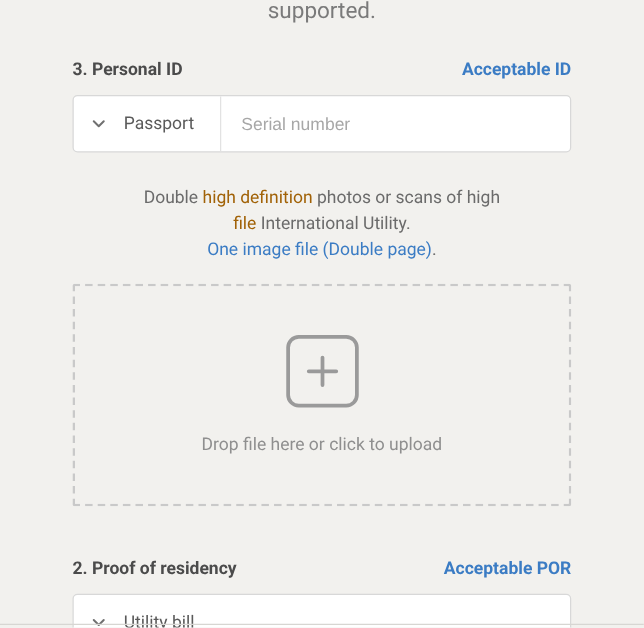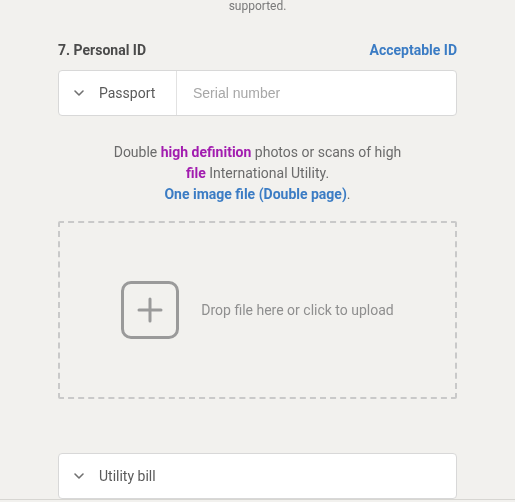--- a/index.html
+++ b/index.html
@@ -11,21 +11,21 @@
     overflow: hidden;
     color: #5a5a5a;
     font-size: 14px;
   }
   .container {
     padding: 0 58px;
   }
   .top-clipped {
     text-align: center;
     color: #7a7a7a;
-    font-size: 12px;
+    font-size: 18px;
     padding-top: 0;
     margin-bottom: 30px;
     line-height: 1;
   }
   .section-header {
     display: flex;
     justify-content: space-between;
     align-items: center;
     margin-bottom: 12px;
   }
@@ -79,31 +79,31 @@
     background: transparent;
   }
   .text-input::placeholder { color: #a7a7a7; }
   .instructions {
     text-align: center;
     margin: 26px 0 16px 0;
     color: #6b6b6b;
     line-height: 1.5;
     font-size: 14px;
   }
-  .instructions b { font-weight: 700; color: #a21caf; }
+  .instructions b { font-weight: 400; color: #a16207; }
   .link-strong {
     color: #3b7cc4;
-    font-weight: 700;
+    font-weight: 400;
   }
   .dropzone {
     border: 2px dashed #c9c9c9;
     border-radius: 2px;
     height: 178px;
     display: flex;
-    flex-direction: row;
+    flex-direction: column;
     align-items: center;
     justify-content: center;
     gap: 22px;
     cursor: pointer;
     background: #f2f1ee;
   }
   .plus-box {
     width: 58px;
     height: 58px;
     border: 3px solid #9a9a9a;
@@ -129,21 +129,21 @@
   }
 </style>
 </head>
 <body>
 
 <div class="container">
 
   <div class="top-clipped">supported.</div>
 
   <div class="section-header">
-    <div class="section-title">7. Personal ID</div>
+    <div class="section-title">3. Personal ID</div>
     <div class="accept-link">Acceptable ID</div>
   </div>
 
   <div class="input-row">
     <div class="select-box">
       <span class="chevron">
         <svg viewBox="0 0 12 12">
             <path d="M2 4 L6 8 L10 4" fill="none" stroke="#707070" stroke-width="1.6" stroke-linecap="round" stroke-linejoin="round"></path>
           </svg>
       </span>
@@ -162,20 +162,22 @@
     <div class="plus-box">
       <svg viewBox="0 0 30 30">
           <path d="M15 4 V26 M4 15 H26" stroke="#9a9a9a" stroke-width="3" stroke-linecap="round"></path>
         </svg>
     </div>
     <div class="drop-text">Drop file here or click to upload</div>
   </div>
 
   <div class="section2">
     <div class="section-header">
+      <div class="section-title">2. Proof of residency</div>
+      <div class="accept-link">Acceptable POR</div>
     </div>
 
     <div class="input-row">
       <div class="select-box full">
         <span class="chevron">
           <svg viewBox="0 0 12 12">
               <path d="M2 4 L6 8 L10 4" fill="none" stroke="#707070" stroke-width="1.6" stroke-linecap="round" stroke-linejoin="round"></path>
             </svg>
         </span>
         <span>Utility bill</span>

